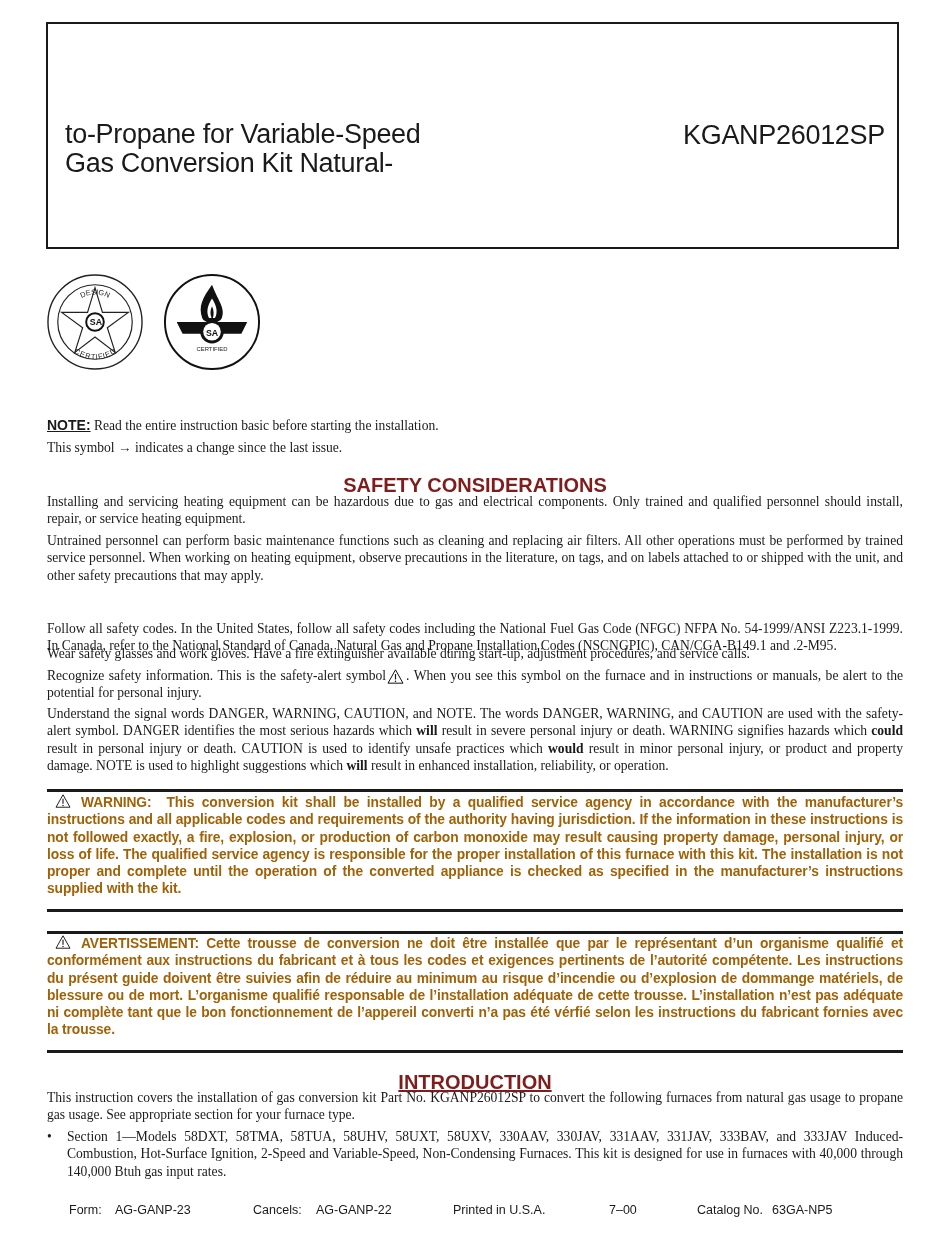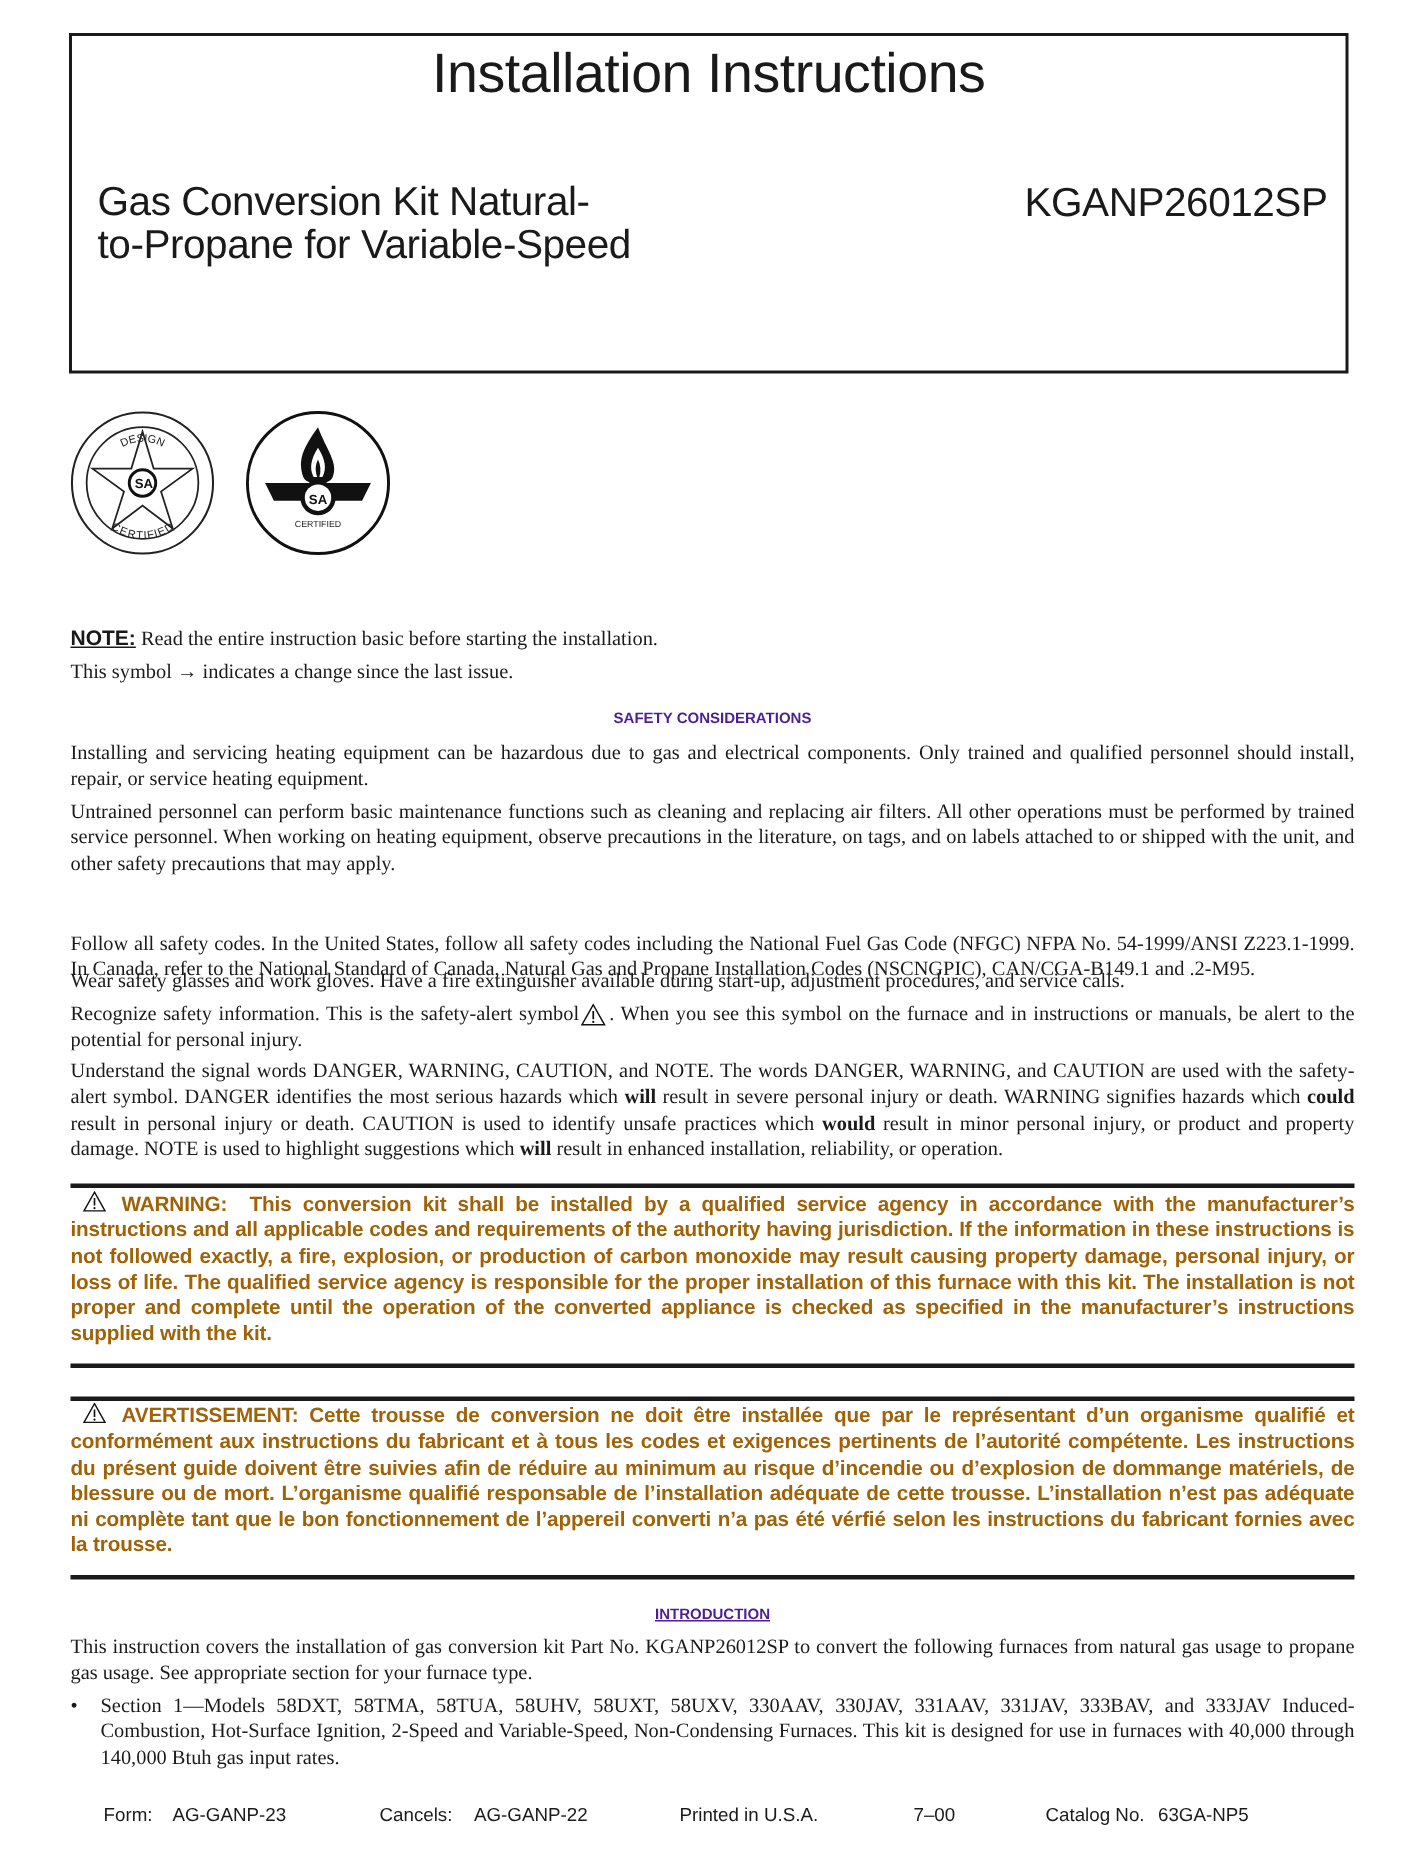--- a/index.html
+++ b/index.html
@@ -32,21 +32,21 @@
 
   
   .p {
     position: absolute; left: 47px; width: 856px;
     font-size: 13.6px; line-height: 17.4px; text-align: justify; color: #1a1a1a;
   }
   .p b { font-weight: bold; }
   .note-label { font-family: "Liberation Sans", sans-serif; font-weight: bold; font-size: 14px; text-decoration: underline; }
   .heading {
     position: absolute; left: 47px; width: 856px; text-align: center;
-    font-family: "Liberation Sans", sans-serif; font-weight: bold; font-size: 10px; color: #4c1d95;
+    font-family: "Liberation Sans", sans-serif; font-weight: bold; font-size: 20px; color: #7f1d1d;
   }
 
   .rule { position: absolute; left: 47px; width: 856px; background: #1a1a1a; }
   .warn {
     position: absolute; left: 47px; width: 856px;
     font-family: "Liberation Sans", sans-serif; font-weight: bold;
     font-size: 13.8px; line-height: 17.3px; text-align: justify; color: #a16207;
     letter-spacing: -0.1px;
   }
   .warn-icon { display: inline-block; width: 16px; height: 14px; vertical-align: -1px; margin: 0 10px 0 8px; }
@@ -57,24 +57,23 @@
   .bullet-text { margin-left: 20px; text-align: justify; display: block; }
 
   
   #footer { position: absolute; top: 1203px; left: 0; width: 950px; font-size: 12.5px; color: #1a1a1a; }
   .f { position: absolute; white-space: pre; }
 </style>
 </head>
 <body>
 
 <div id="title-box">
-  <div id="doc-title" class="sans">Installation Instructions</div>
   <div id="doc-subtitle" class="sans">
+    <div>to-Propane for Variable-Speed</div>
     <div>Gas Conversion Kit Natural-</div>
-    <div>to-Propane for Variable-Speed</div>
   </div>
   <div id="kit-number" class="sans">KGANP26012SP</div>
 </div>
 
 <svg id="logo-design" class="logo" viewBox="0 0 100 100">
   <circle cx="50" cy="50" r="48" fill="none" stroke="#222" stroke-width="1.4"></circle>
   <circle cx="50" cy="50" r="38" fill="none" stroke="#222" stroke-width="1.2"></circle>
   <defs>
     <path id="arcTop" d="M 22 50 A 28 28 0 0 1 78 50"></path>
     <path id="arcBot" d="M 20 52 A 30 30 0 0 0 80 52"></path>

